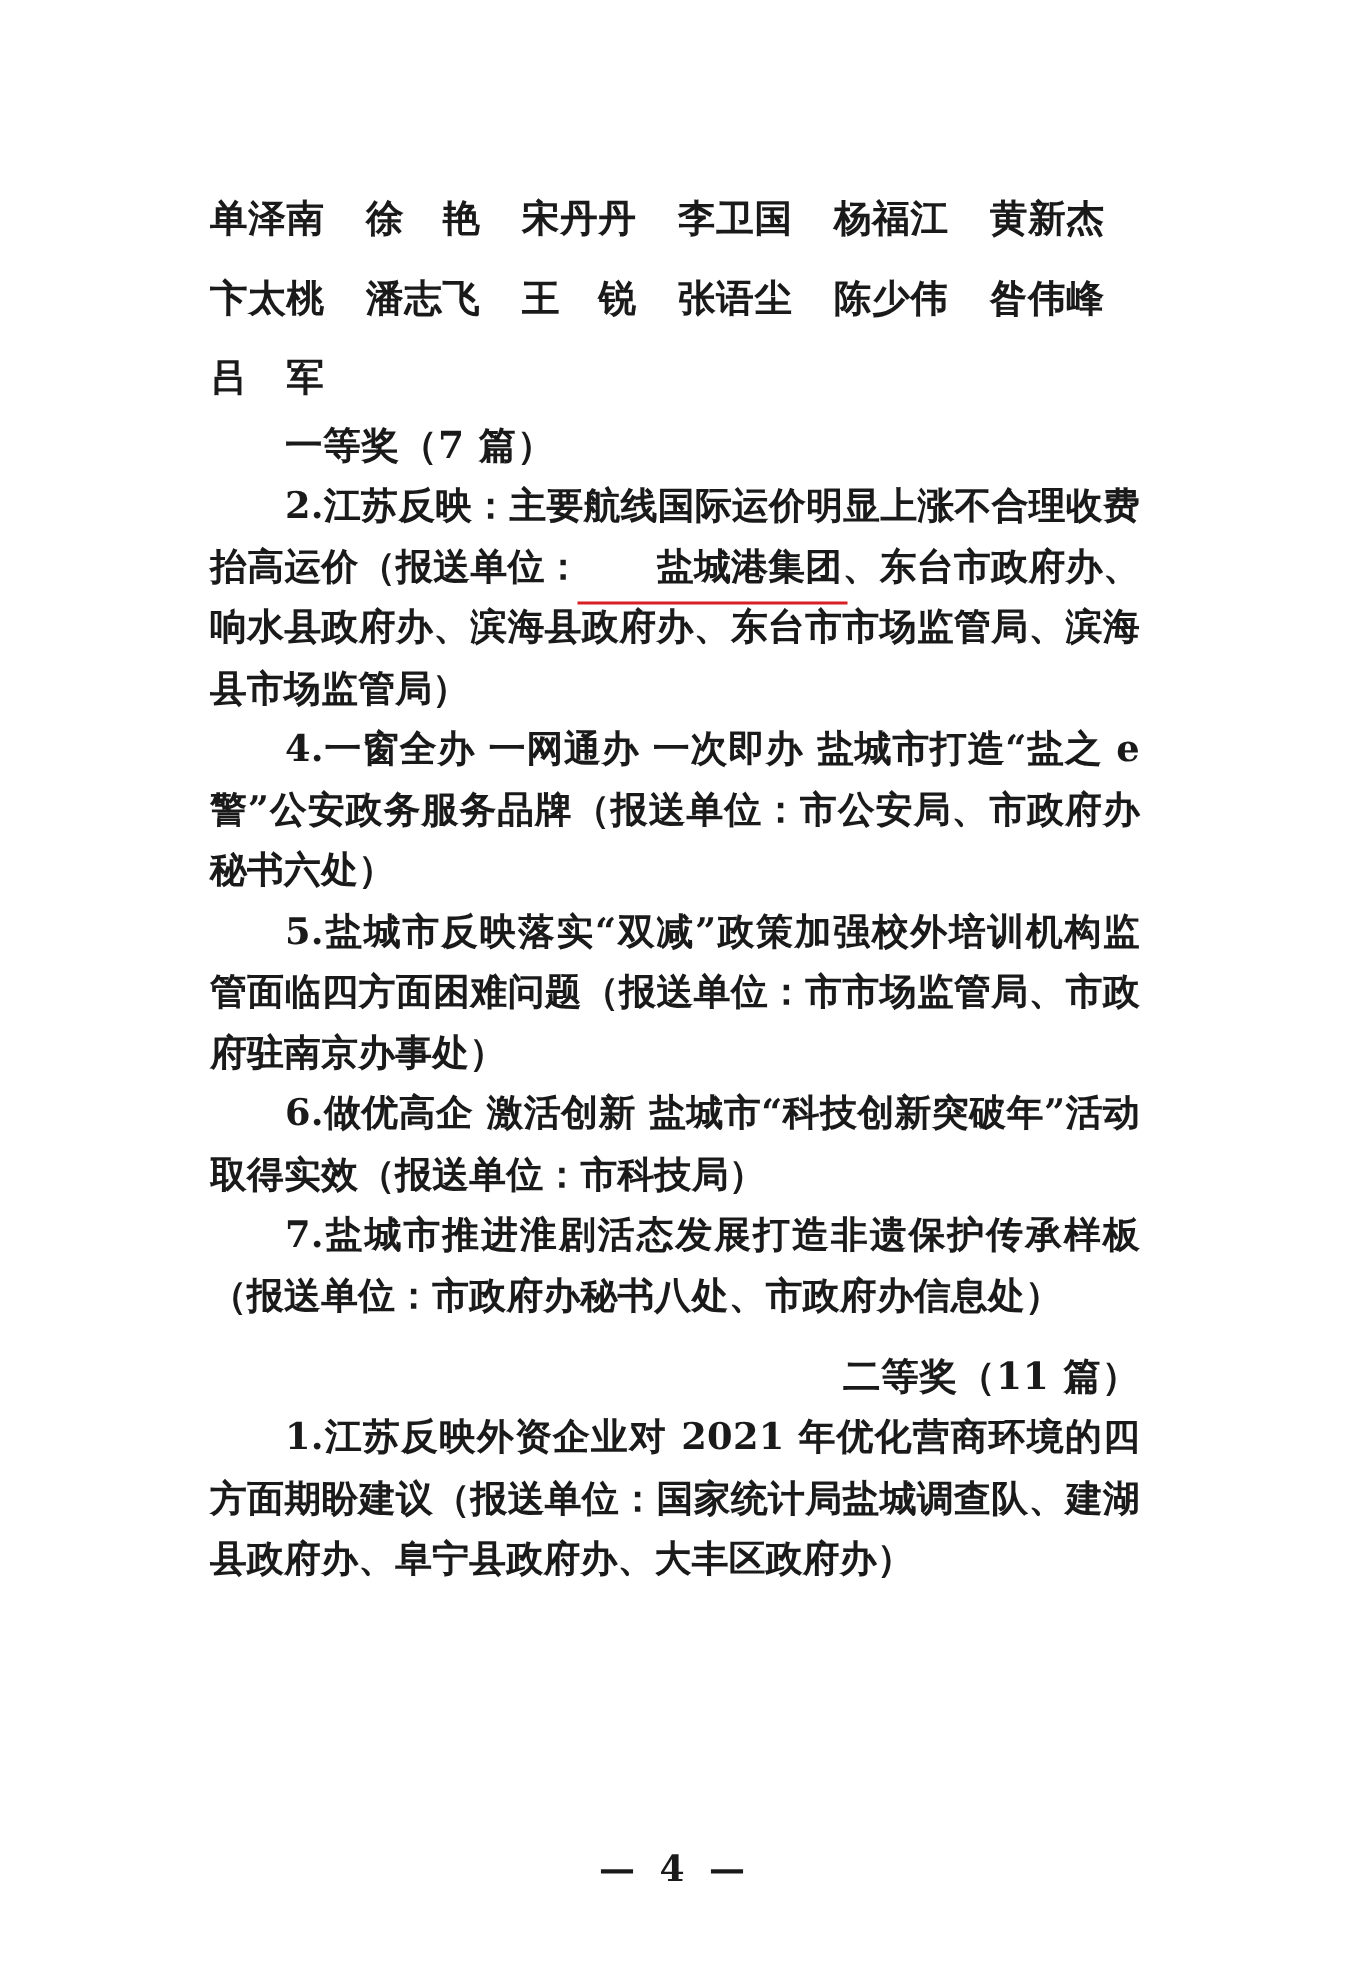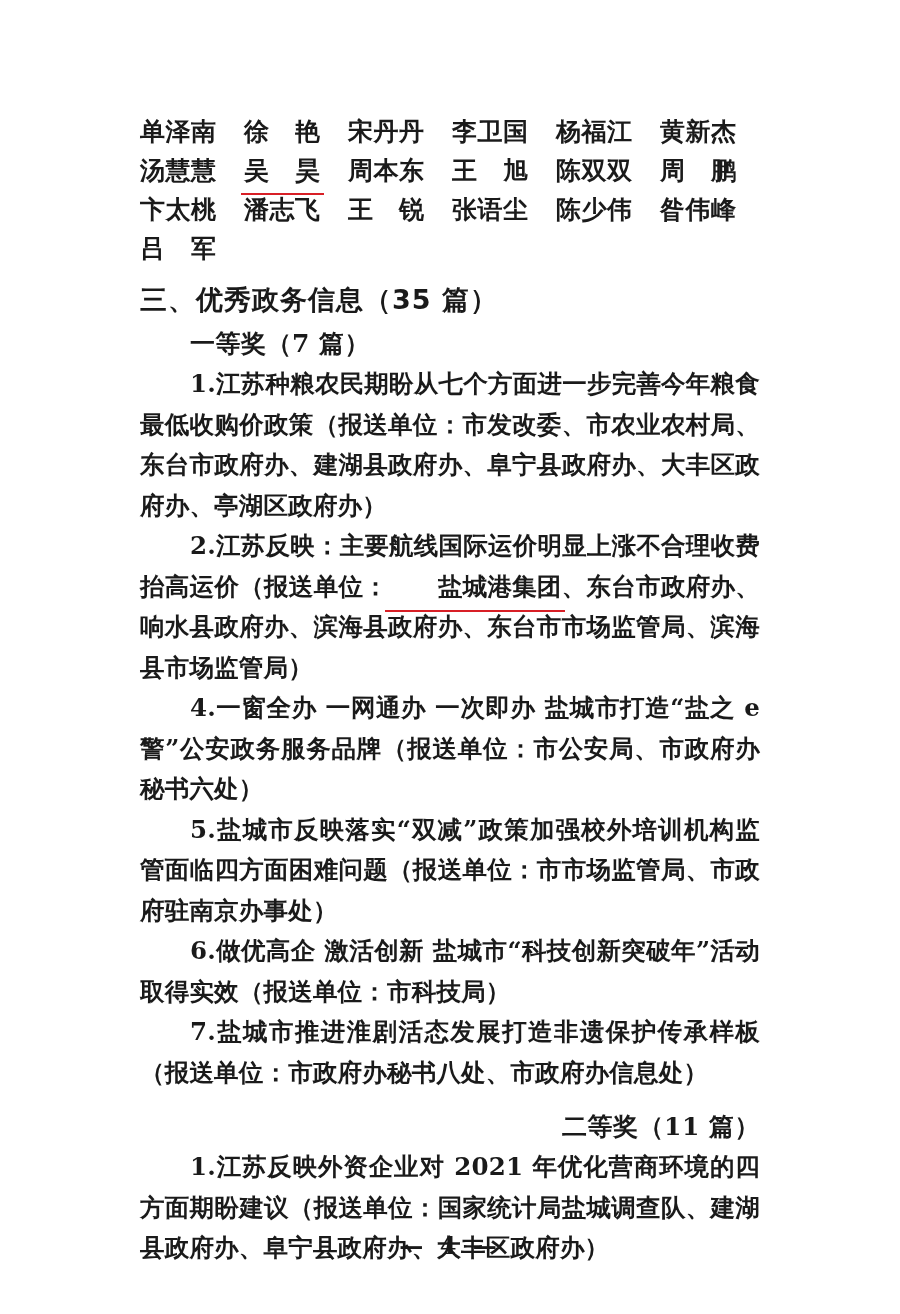--- a/index.html
+++ b/index.html
@@ -33,20 +33,21 @@
     line-height: 39px;
     letter-spacing: 0.5px;
     font-weight: 600;
     font-family: "DejaVu Serif", "Liberation Serif", serif;
   }
   .name-cell {
     width: 104px;
     flex: 0 0 104px;
     text-align: left;
     white-space: nowrap;
+    margin-top: 14px;
   }
   .underline-red {
     position: relative;
     display: inline-block;
   }
   .underline-red::after {
     content: "";
     position: absolute;
     left: -3px;
     right: -3px;
@@ -101,50 +102,40 @@
 
     <div class="name-row">
       <span class="name-cell">单泽南</span>
       <span class="name-cell">徐　艳</span>
       <span class="name-cell">宋丹丹</span>
       <span class="name-cell">李卫国</span>
       <span class="name-cell">杨福江</span>
       <span class="name-cell">黄新杰</span>
     </div>
 
-    <div class="name-row">
-      <span class="name-cell">汤慧慧</span>
-      <span class="name-cell"><span class="underline-red">吴　昊</span></span>
-      <span class="name-cell">周本东</span>
-      <span class="name-cell">王　旭</span>
-      <span class="name-cell">陈双双</span>
-      <span class="name-cell">周　鹏</span>
-    </div>
 
 
     <div class="name-row">
       <span class="name-cell">卞太桃</span>
       <span class="name-cell">潘志飞</span>
       <span class="name-cell">王　锐</span>
       <span class="name-cell">张语尘</span>
       <span class="name-cell">陈少伟</span>
       <span class="name-cell">昝伟峰</span>
     </div>
 
     <div class="name-row">
       <span class="name-cell">吕　军</span>
     </div>
 
   </div>
 
-  <h2 class="section-heading">三、优秀政务信息（35 篇）</h2>
 
   <div class="sub-heading">一等奖（7 篇）</div>
 
-  <p class="para">1.江苏种粮农民期盼从七个方面进一步完善今年粮食最低收购价政策（报送单位：市发改委、市农业农村局、东台市政府办、建湖县政府办、阜宁县政府办、大丰区政府办、亭湖区政府办）</p>
 
   <p class="para">2.江苏反映：主要航线国际运价明显上涨不合理收费抬高运价（报送单位：<span class="underline-red">盐城港集团</span>、东台市政府办、响水县政府办、滨海县政府办、东台市市场监管局、滨海县市场监管局）</p>
 
   <p class="para">4.一窗全办 一网通办 一次即办 盐城市打造“盐之 e 警”公安政务服务品牌（报送单位：市公安局、市政府办秘书六处）</p>
   <p class="para">5.盐城市反映落实“双减”政策加强校外培训机构监管面临四方面困难问题（报送单位：市市场监管局、市政府驻南京办事处）</p>
   <p class="para">6.做优高企 激活创新 盐城市“科技创新突破年”活动取得实效（报送单位：市科技局）</p>
   <p class="para">7.盐城市推进淮剧活态发展打造非遗保护传承样板（报送单位：市政府办秘书八处、市政府办信息处）</p>
 
   <div class="sub-heading" style="margin-top:14px;text-align:right;">二等奖（11 篇）</div>
 

